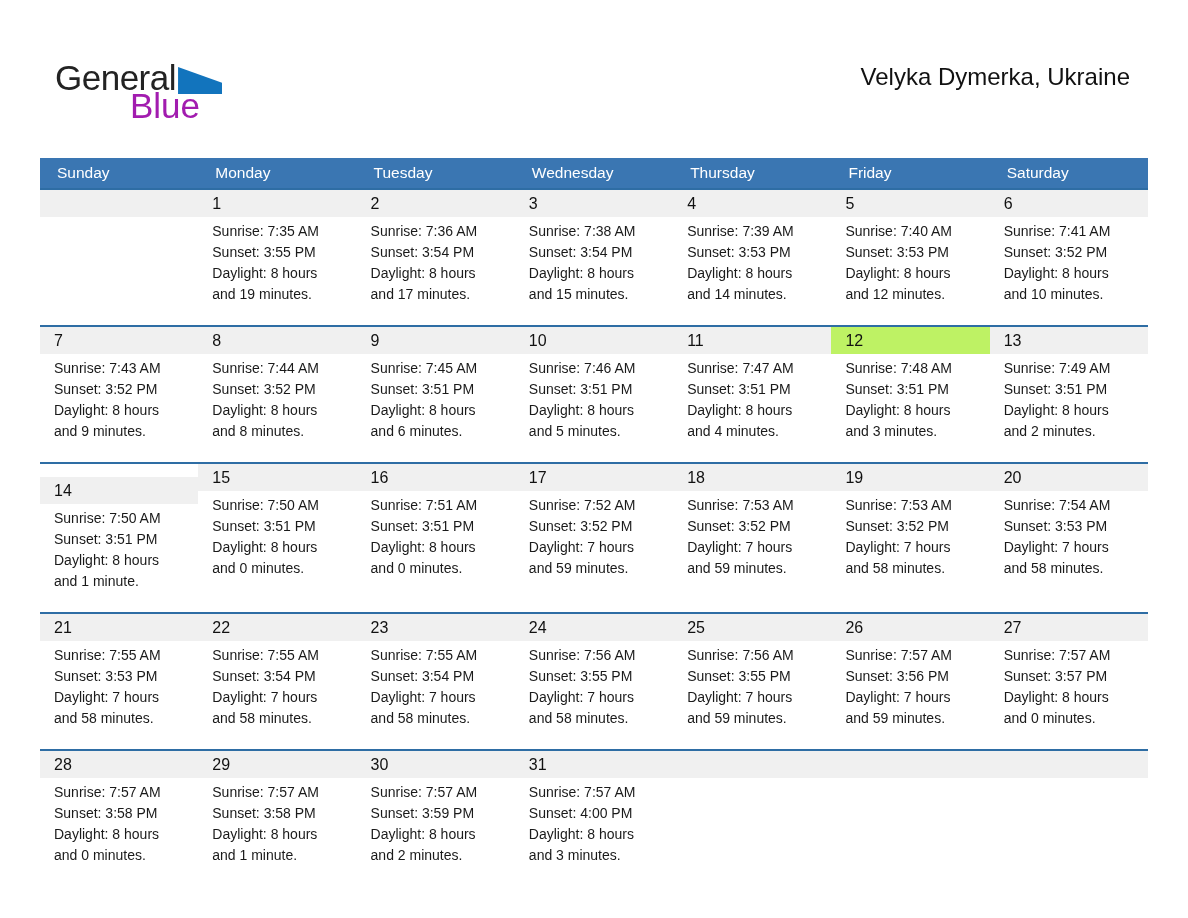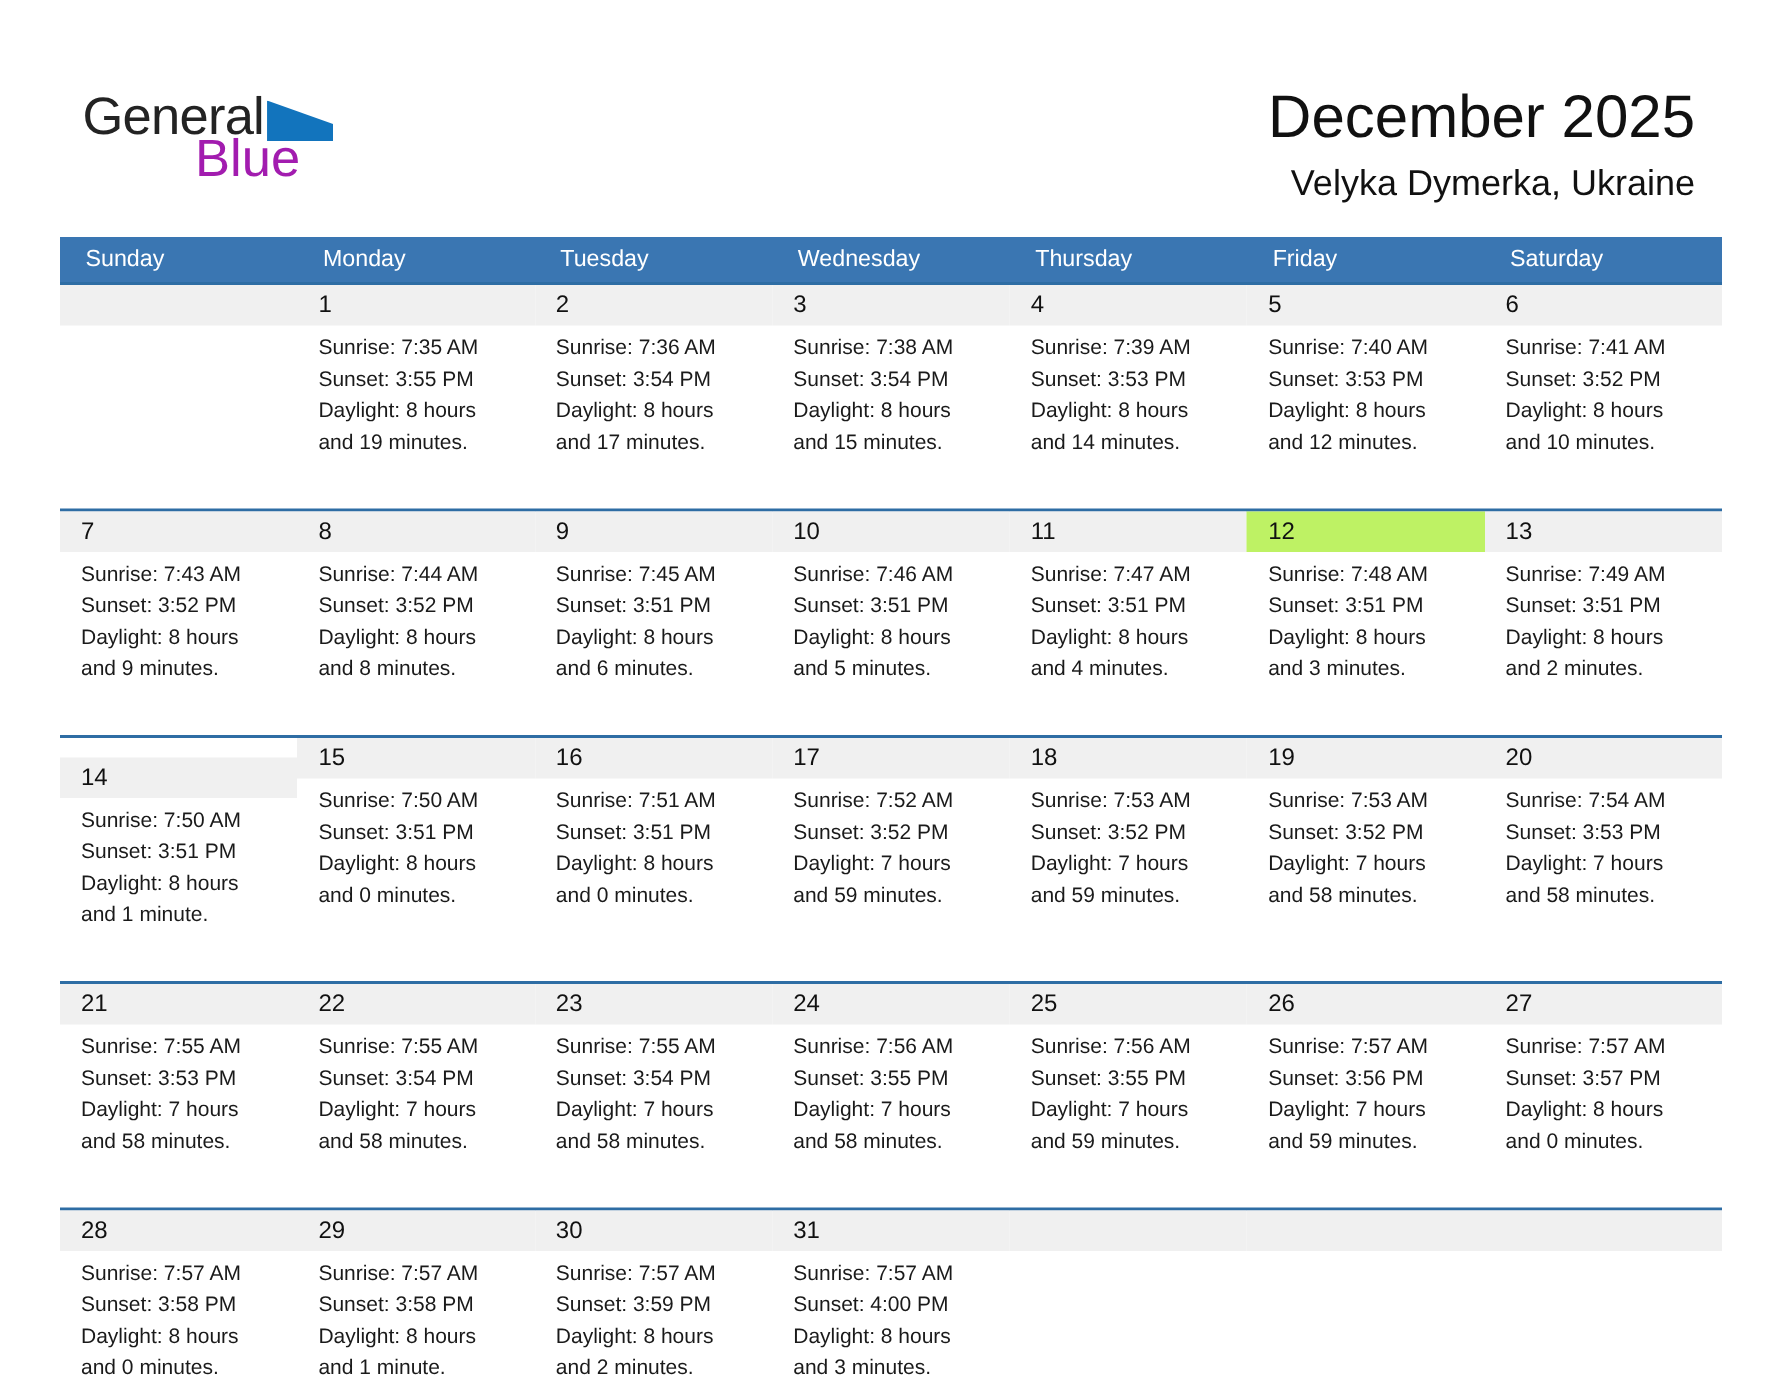--- a/index.html
+++ b/index.html
@@ -37,39 +37,38 @@
   .week-row {
     display: grid; grid-template-columns: repeat(7, 1fr);
     border-top: 2px solid #2e6da4;
   }
   .cell { min-height: 133px; }
   .num {
     height: 27px; display: flex; align-items: center;
     font-size: 16px; color: #111; padding-left: 14px;
   }
   .details {
-    padding: 4px 10px 34px 14px;
+    padding: 4px 10px 20px 14px;
     font-size: 14px; line-height: 21px; color: #1a1a1a;
   }
 </style>
 </head>
 <body>
 
 <div class="page">
 
   <div class="logo">
     <div class="logo-line1">
       <span class="logo-general">General</span>
       <span class="logo-triangle" style="background: rgb(18, 116, 189);"></span>
     </div>
     <div class="logo-blue" style="color: #a21caf;">Blue</div>
   </div>
 
   <div class="titles">
-    <div class="month-title">December 2025</div>
     <div class="location">Velyka Dymerka, Ukraine</div>
   </div>
 
   <div class="calendar">
     <div class="weekday-row" style="background: rgb(58, 118, 178);">
       <div class="wd">Sunday</div>
       <div class="wd">Monday</div>
       <div class="wd">Tuesday</div>
       <div class="wd">Wednesday</div>
       <div class="wd">Thursday</div>

